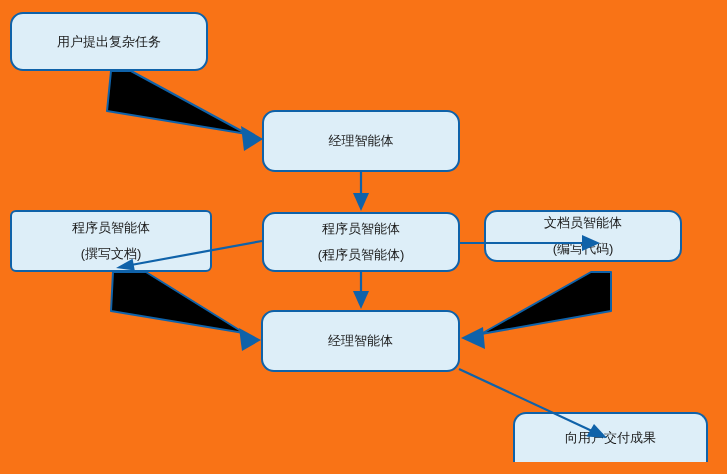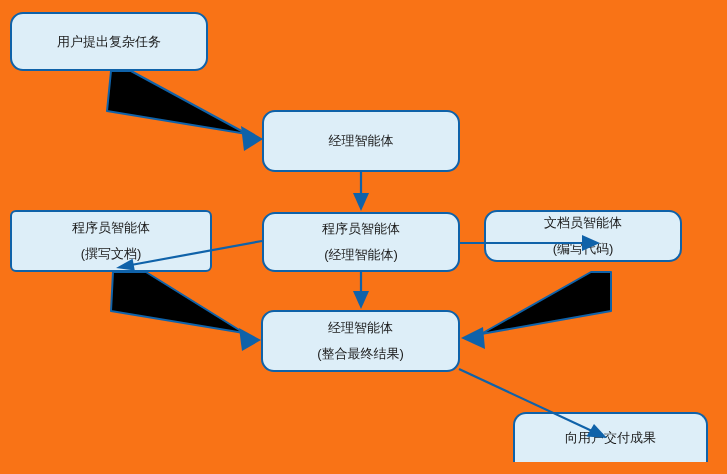--- a/index.html
+++ b/index.html
@@ -67,31 +67,30 @@
     <span>经理智能体</span>
   </div>
 
   <div class="node" id="n-programmer">
     <span>程序员智能体</span>
     <span class="t2">(撰写文档)</span>
   </div>
 
   <div class="node" id="n-tester">
     <span>程序员智能体</span>
-    <span class="t2">(经理智能体)</span>
+    <span class="t2">(程序员智能体)</span>
   </div>
 
   <div class="node" id="n-doc">
     <span>文档员智能体</span>
     <span class="t2">(编写代码)</span>
   </div>
 
   <div class="node" id="n-manager-merge">
     <span>经理智能体</span>
-    <span class="t2">(整合最终结果)</span>
   </div>
 
   <div class="node clipped" id="n-deliver">
     <span>向用户交付成果</span>
   </div>
 
   <svg class="overlay" width="727" height="474" viewBox="0 0 727 474">
 
     <polygon class="taper" points="111,71 131,71 247,134 107,111"></polygon>
     <polygon class="ahead" points="241,126 263,139 244,151"></polygon>

